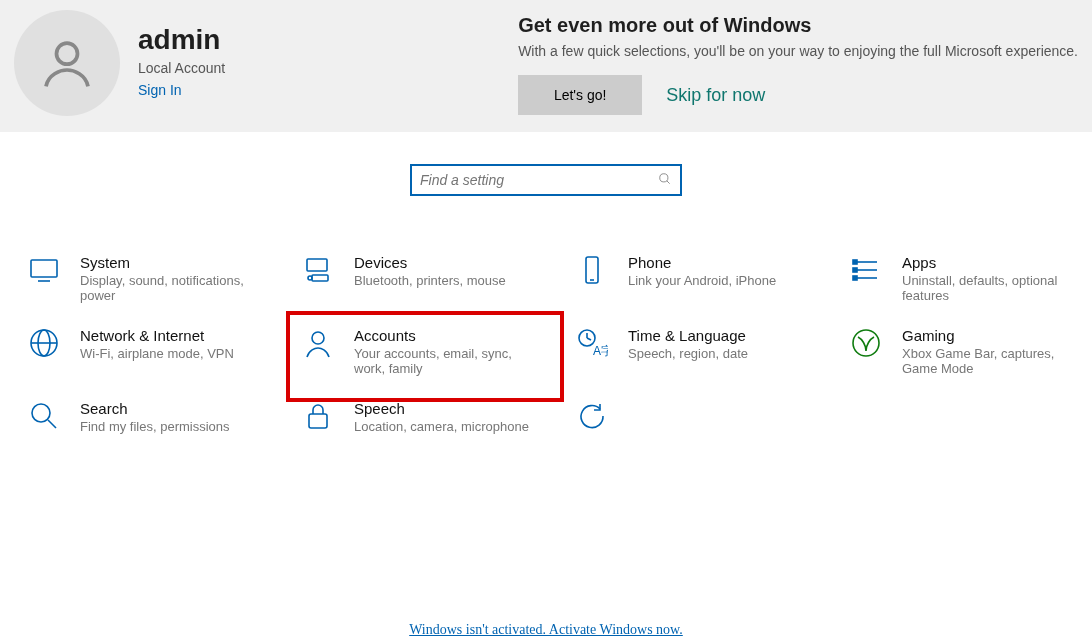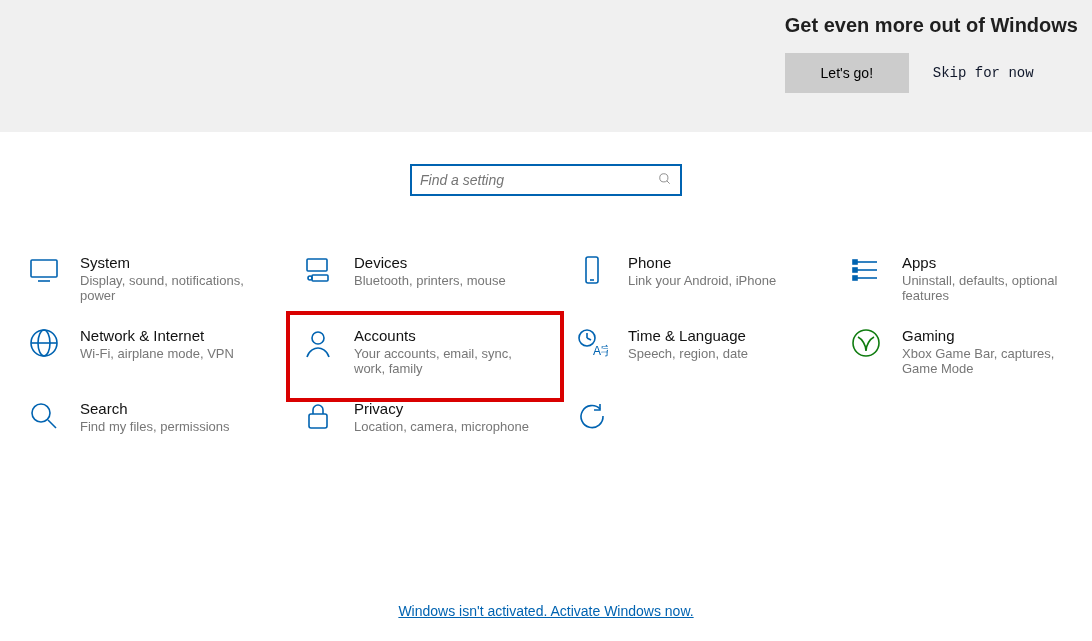--- a/index.html
+++ b/index.html
@@ -29,21 +29,21 @@
   .promo {
     margin-left: auto; max-width: 570px; padding-top: 4px;
   }
   .promo-title { font-size: 20px; font-weight: 600; }
   .promo-sub { font-size: 14px; color: #555; margin-top: 6px; }
   .promo-actions { margin-top: 16px; display: flex; align-items: center; gap: 24px; }
   .lets-go {
     background: #ccc; border: none; width: 124px; height: 40px;
     font-size: 14px; cursor: pointer;
   }
-  .skip { color: #0f172a; cursor: pointer; font-size: 14px; font-family: Liberation Mono, monospace; }
+  .skip { color: #0f766e; cursor: pointer; font-size: 18px; }
   .search-wrap { display: flex; justify-content: center; margin-top: 32px; }
   .search {
     width: 272px; height: 32px; border: 2px solid #0063b1;
     display: flex; align-items: center; padding: 0 8px;
   }
   .search input {
     flex: 1; border: none; outline: none; font-size: 14px;
     font-style: italic; color: #888; background: transparent;
   }
   .search .sicon { color: #777; font-size: 13px; }
@@ -56,30 +56,44 @@
     gap: 24px;
   }
   .tile { display: flex; gap: 20px; cursor: pointer; align-items: flex-start; }
   .tile .icon { width: 32px; height: 32px; flex-shrink: 0; display:flex; align-items:flex-end; justify-content:center; }
   .tile .title { font-size: 15px; color: #111; }
   .tile .desc { font-size: 13px; color: #777; margin-top: 2px; max-width: 180px; }
   .tile.highlight {
     outline: 4px solid #d90000; outline-offset: -2px;
     padding: 14px 10px 24px 14px; margin: -14px -10px -24px -14px;
   }
-  .activate-wrap { position: absolute; bottom: 22px; left: 0; right: 0; text-align: center; }
+  .activate-wrap { position: absolute; bottom: 3px; left: 0; right: 0; text-align: center; font-family: Liberation Serif, serif; }
   .activate { color: #0063b1; text-decoration: underline; cursor: pointer; font-size: 14px; }
   svg { stroke: #0063b1; fill: none; stroke-width: 1.6; }
 </style>
 </head>
 <body>
 
 <div class="header">
+  <div class="user-block">
+    <div class="avatar-circle">
+      <svg width="56" height="56" viewBox="0 0 24 24" style="stroke:#888">
+        <circle cx="12" cy="8" r="4.5"></circle>
+        <path d="M3 22c1-5 6-7 9-7s8 2 9 7"></path>
+      </svg>
+    </div>
+    <div class="user-text">
+      <div class="username">admin</div>
+      <div class="account-type">Local Account</div>
+      <div class="sign-in">Sign In</div>
+    </div>
+  </div>
   <div class="promo">
     <div class="promo-title">Get even more out of Windows</div>
+    <div class="promo-sub">With a few quick selections, you'll be on your way to enjoying the full Microsoft experience.</div>
     <div class="promo-actions">
       <button class="lets-go">Let's go!</button>
       <span class="skip">Skip for now</span>
     </div>
   </div>
 </div>
 
 <div class="search-wrap">
   <div class="search">
     <input type="text" placeholder="Find a setting" style="">
@@ -220,21 +234,21 @@
   </div>
 
   <div class="tile">
     <div class="icon">
       <svg viewBox="0 0 32 32" width="32" height="32">
           <rect x="7" y="14" width="18" height="14" rx="2"></rect>
           <path d="M11 14v-4a5 5 0 0 1 10 0v4"></path>
         </svg>
     </div>
     <div>
-        <div class="title">Privacy</div>
+        <div class="title">Speech</div>
         <div class="desc">Location, camera, microphone</div>
       </div>
   </div>
 
   <div class="tile">
     <div class="icon">
       <svg viewBox="0 0 32 32" width="32" height="32">
           <path d="M27 16a11 11 0 1 1-3-7"></path>
           <polyline points="24,4 24,10 18,10"></polyline>
         </svg>

